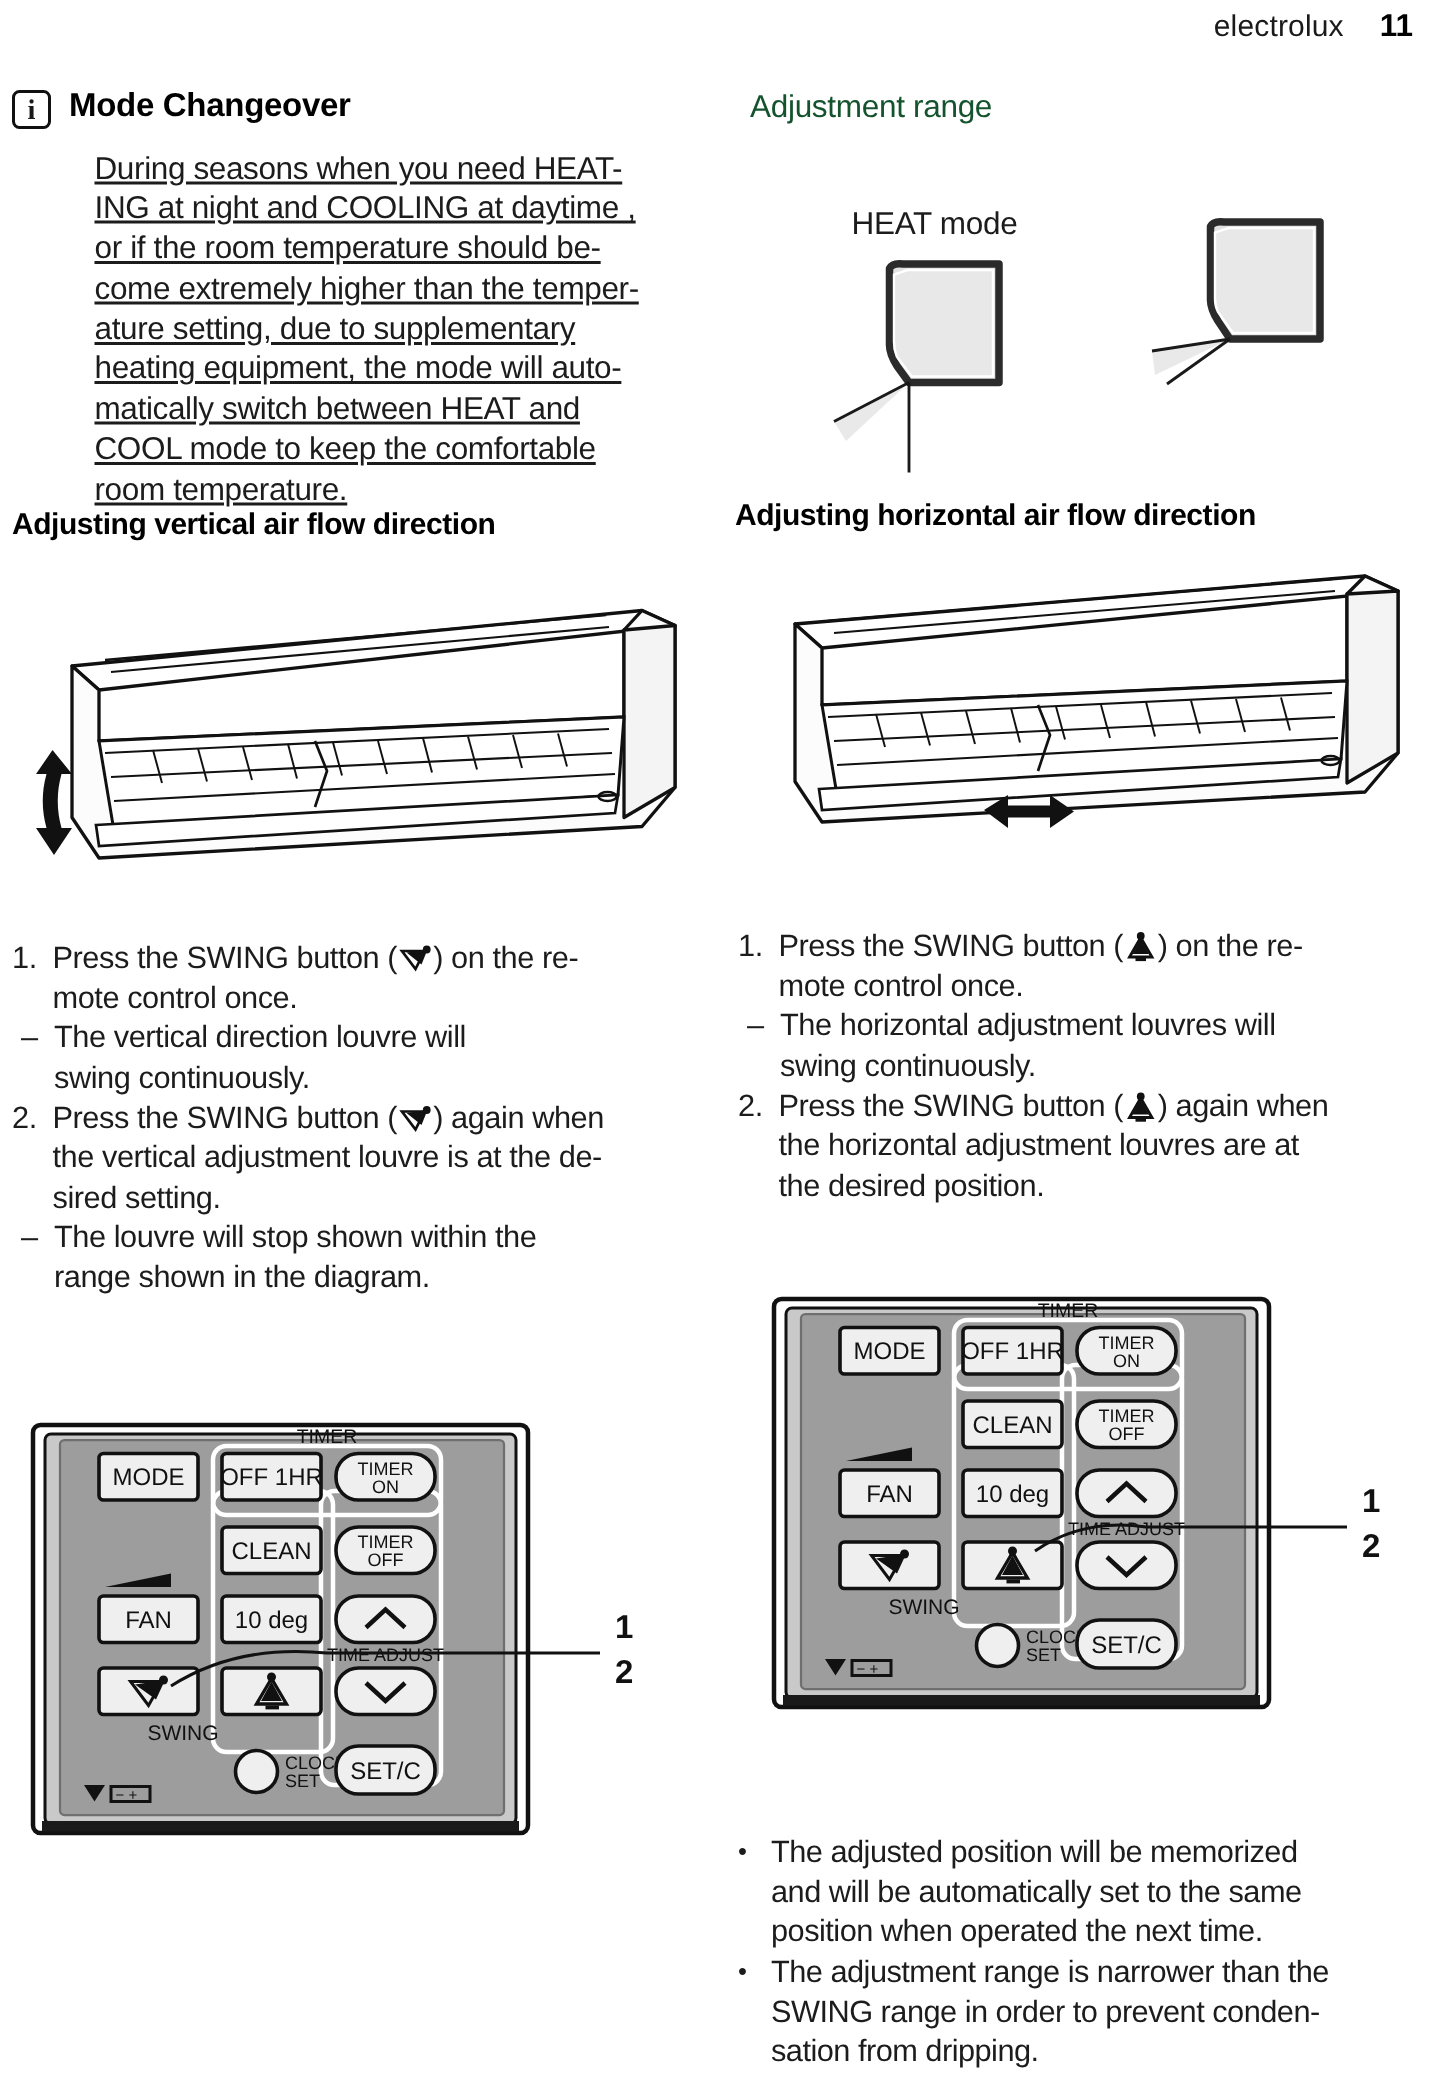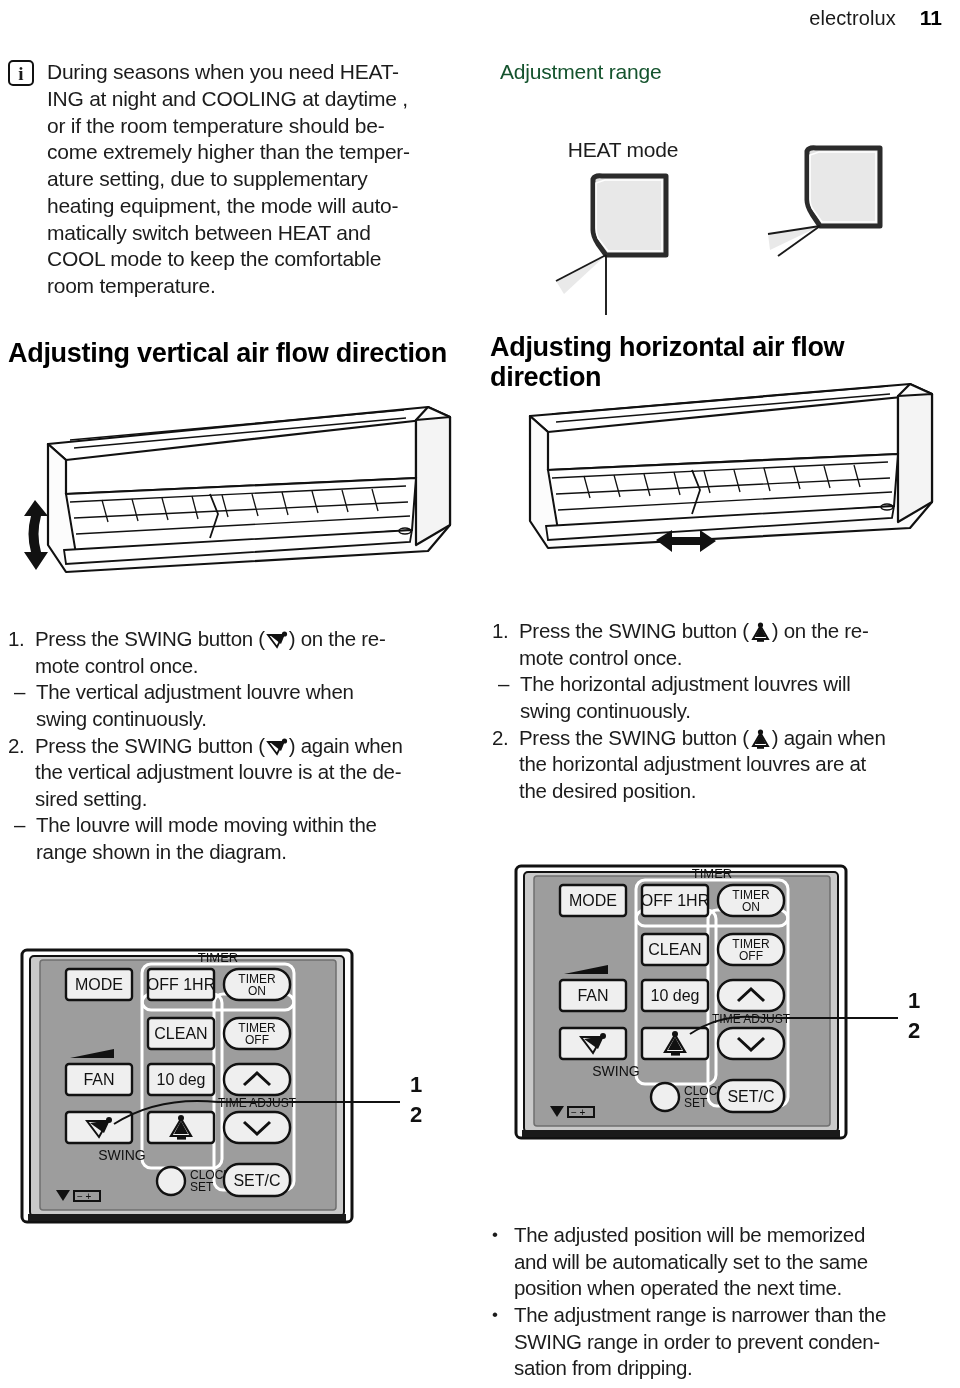--- a/index.html
+++ b/index.html
@@ -46,26 +46,26 @@
     font-weight: bold; font-size: 19px; line-height: 1;
     margin-top: 2px;
   }
   .note-body { margin-left: 12px; width: 408px; }
   .note-title {
     font-size: 22px; font-weight: bold; color: #000;
     line-height: 1.12; margin: 0 0 1px 0; letter-spacing: -0.2px;
   }
   .note-text {
     font-size: 21px; line-height: 1.275; color: #1c1c1c;
-    letter-spacing: -0.25px; margin: 1px; white-space: pre-line;
+    letter-spacing: -0.25px; margin: 17px; white-space: pre-line; text-decoration: underline;
   }
 
   
   .heading {
-    font-size: 27px; font-weight: bold; color: #000;
+    font-size: 20px; font-weight: bold; color: #000;
     letter-spacing: -0.3px; line-height: 1.1; margin: 0;
   }
   #heading-vertical   { position: absolute; left: 8px;  top: 339px; }
   #heading-horizontal { position: absolute; left: 490px; top: 333px; }
 
   
   #adjustment-range-label {
     position: absolute; left: 500px; top: 60px;
     font-size: 21px; color: #14532d; letter-spacing: -0.2px;
   }
@@ -113,20 +113,21 @@
 <body>
 
 <div class="page-header">
   <span class="brand">electrolux</span>
   <span class="pagenum">11</span>
 </div>
 
 <div class="note-block">
   <div class="info-icon">i</div>
   <div class="note-body">
+    <div class="note-title">Mode Changeover</div>
     <div class="note-text">During seasons when you need HEAT-
 ING at night and COOLING at daytime ,
 or if the room temperature should be-
 come extremely higher than the temper-
 ature setting, due to supplementary
 heating equipment, the mode will auto-
 matically switch between HEAT and
 COOL mode to keep the comfortable
 room temperature.</div>
   </div>
@@ -245,37 +246,37 @@
     <div class="step-num">1.</div>
     <div class="step-body"><span>Press the SWING button (</span><svg class="icn" width="22" height="19" viewBox="0 0 22 19">
         <path d="M2 4 L17 4 L11 16 Z" fill="none" stroke="#111" stroke-width="1.8"></path>
         <path d="M5 5 L15 13 L19 3 Z" fill="#111"></path>
         <circle cx="18.5" cy="3" r="2.6" fill="#111"></circle>
       </svg><span style="white-space:pre-line">) on the re-
 mote control once.</span></div>
   </div>
   <div class="sub">
     <div class="sub-dash">–</div>
-    <div class="sub-body" style="white-space:pre-line">The vertical adjustment louvre when
+    <div class="sub-body" style="white-space:pre-line">The vertical direction louvre will
 swing continuously.</div>
   </div>
 
   <div class="step">
     <div class="step-num">2.</div>
     <div class="step-body"><span>Press the SWING button (</span><svg class="icn" width="22" height="19" viewBox="0 0 22 19">
         <path d="M2 4 L17 4 L11 16 Z" fill="none" stroke="#111" stroke-width="1.8"></path>
         <path d="M5 5 L15 13 L19 3 Z" fill="#111"></path>
         <circle cx="18.5" cy="3" r="2.6" fill="#111"></circle>
       </svg><span style="white-space:pre-line">) again when
 the vertical adjustment louvre is at the de-
 sired setting.</span></div>
   </div>
   <div class="sub">
     <div class="sub-dash">–</div>
-    <div class="sub-body" style="white-space:pre-line">The louvre will mode moving within the
+    <div class="sub-body" style="white-space:pre-line">The louvre will stop shown within the
 range shown in the diagram.</div>
   </div>
 
 </div>
 
 <div class="steps" id="steps-horizontal">
 
   <div class="step">
     <div class="step-num">1.</div>
     <div class="step-body"><span>Press the SWING button (</span><svg class="icn" width="21" height="20" viewBox="0 0 21 20">

